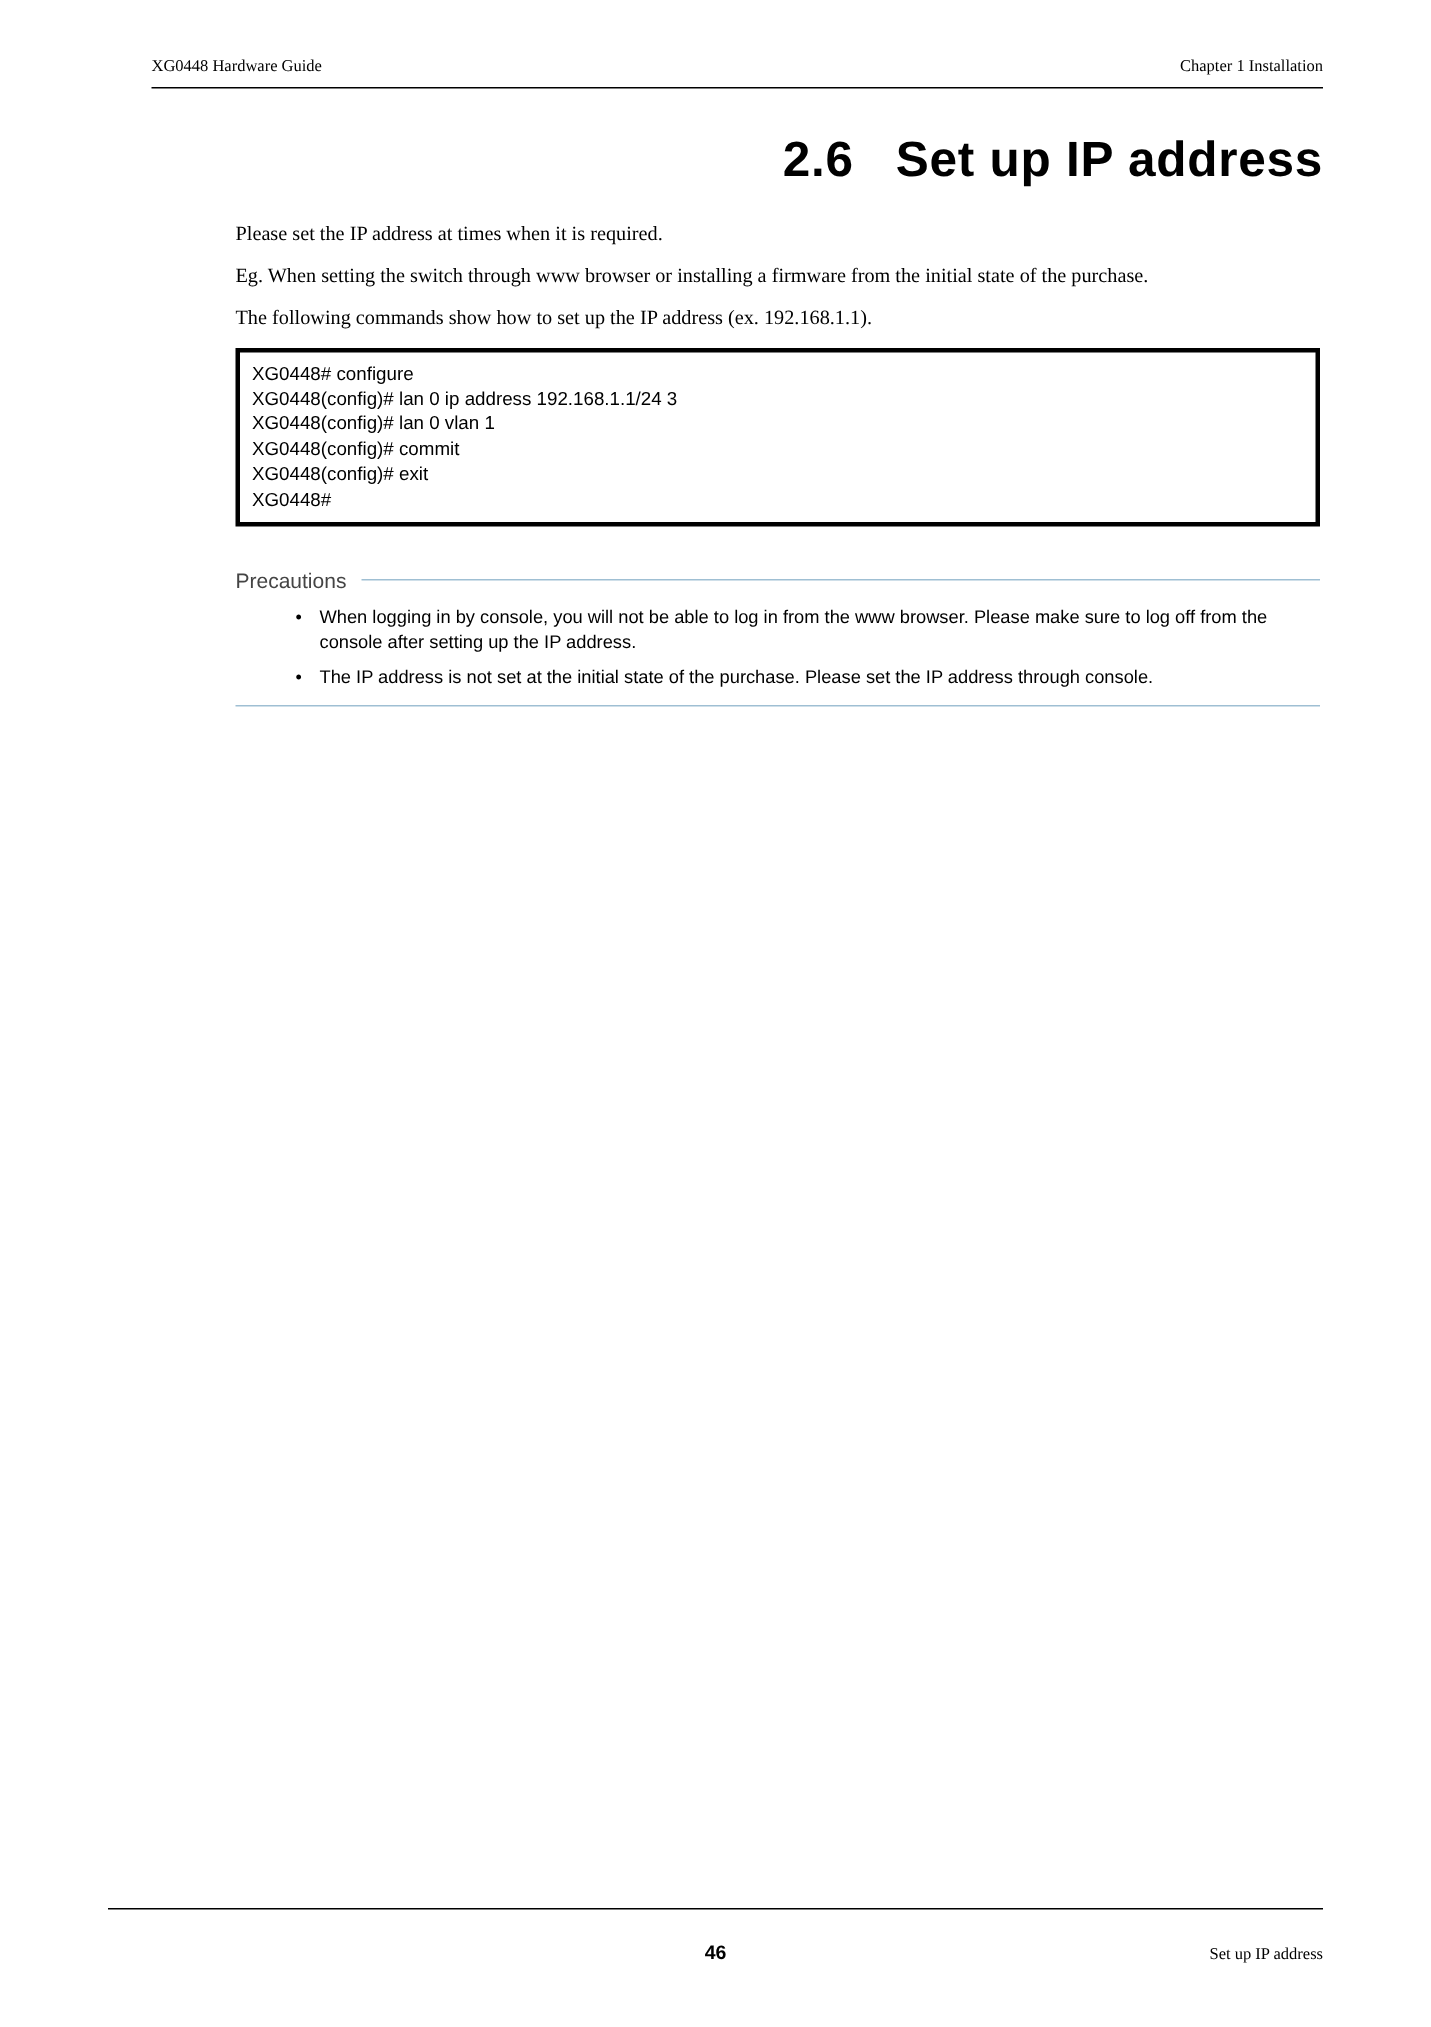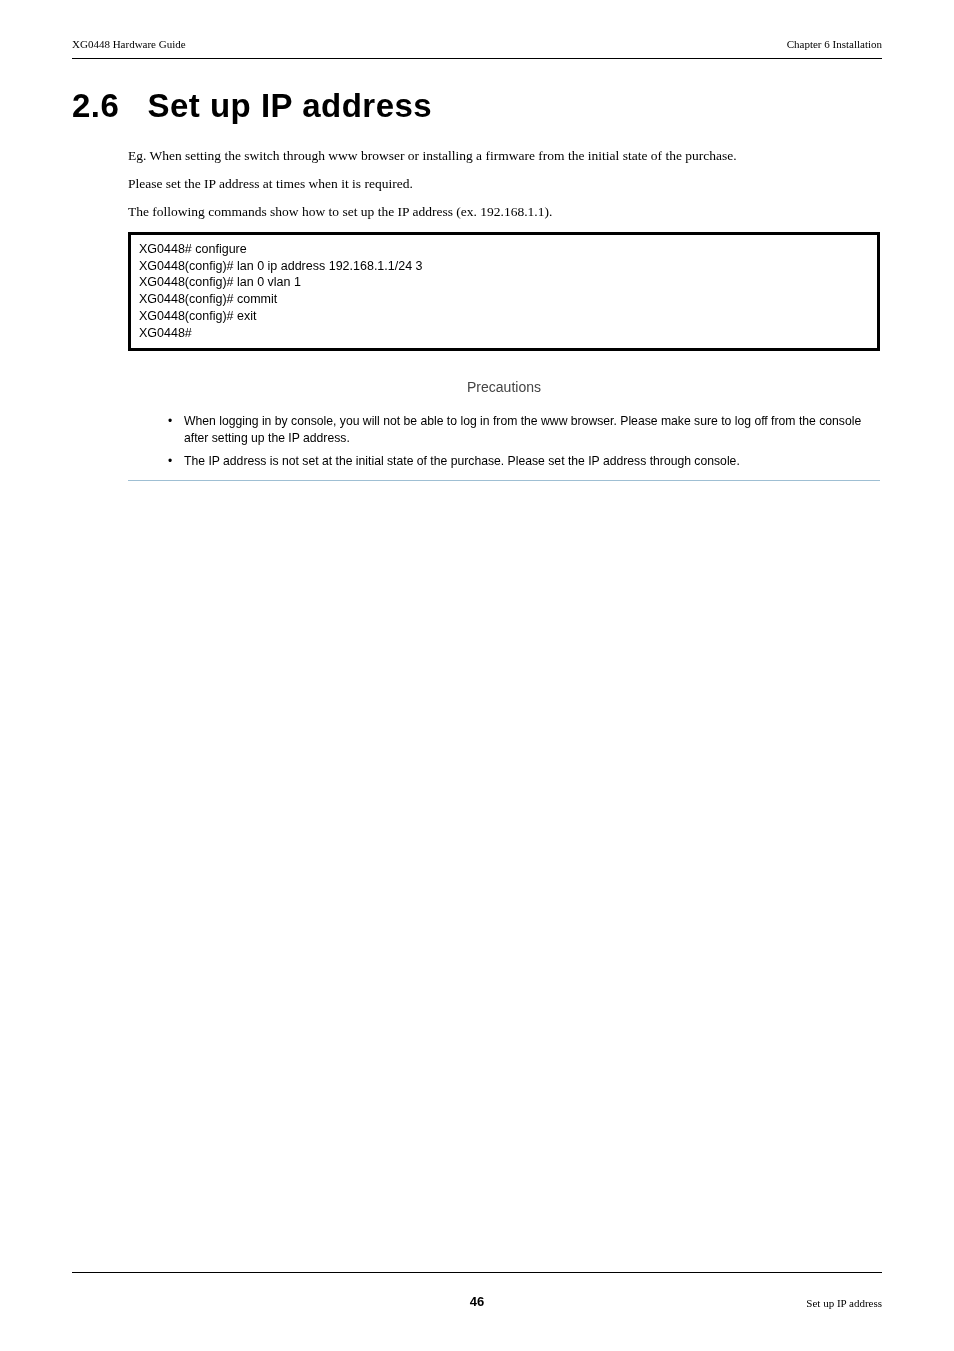--- a/index.html
+++ b/index.html
@@ -1,59 +1,59 @@
 <!DOCTYPE html>
 <html><head>
 <meta charset="utf-8">
 <style>
   * { box-sizing: border-box; margin: 0; padding: 0; }
   html, body { width: 954px; height: 1351px; background: #ffffff; font-family: "Times New Roman", Times, serif; color: #000; }
-  .page { position: relative; width: 954px; height: 1351px; padding: 38px 72px 0 72px; }
+  .page { position: relative; width: 954px; height: 1351px; padding: 38px 72px 0 101px; }
   .header-row { display: flex; justify-content: space-between; font-size: 11px; font-family: "Times New Roman", serif; color: #000; padding-bottom: 6px; }
   .header-rule { border: none; border-top: 1px solid #000; margin-top: 2px; }
-  .section-title { font-family: Arial, Helvetica, sans-serif; font-weight: 900; font-size: 33px; letter-spacing: 0.5px; margin-top: 28px; margin-bottom: 22px; display: flex; gap: 28px; }
+  .section-title { font-family: Arial, Helvetica, sans-serif; font-weight: 900; font-size: 33px; letter-spacing: 0.5px; margin-top: 28px; margin-bottom: 22px; display: flex; gap: 28px; justify-content: flex-end; }
   .section-number { }
   .body-indent { margin-left: 56px; margin-right: 2px; }
   .para { font-family: "Times New Roman", serif; font-size: 13.5px; line-height: 1.35; margin-bottom: 10px; }
   .command-head { display: flex; align-items: center; gap: 8px; font-family: Arial, Helvetica, sans-serif; font-weight: bold; font-size: 13px; margin-top: 10px; margin-bottom: 6px; }
   .bullet-dot { width: 8px; height: 8px; background: #000; border-radius: 50%; display: inline-block; }
   .code-box { border: 3px solid #000000; padding: 6px 8px; font-family: Arial, Helvetica, sans-serif; font-size: 12.5px; line-height: 1.35; white-space: pre; }
   .precautions-wrap { margin-top: 28px; }
-  .prec-head-row { display: flex; align-items: center; gap: 10px; flex-direction: column; }
+  .prec-head-row { display: flex; align-items: center; gap: 10px; }
   .prec-head { font-family: Arial, Helvetica, sans-serif; font-size: 14px; color: #444; font-weight: 400; }
   .prec-line { flex: 1; height: 1px; background: #9fbfd3; }
   .prec-list { list-style: none; margin: 8px 0 0 40px; padding: 0; }
   .prec-list li { position: relative; font-family: Arial, Helvetica, sans-serif; font-size: 12.2px; line-height: 1.4; margin-bottom: 6px; padding-left: 16px; }
   .prec-list li::before { content: "•"; position: absolute; left: 0; top: 0; font-size: 12px; }
   .prec-bottom-line { height: 1px; background: #9fbfd3; margin-top: 10px; }
   .footer { position: absolute; left: 72px; right: 72px; bottom: 42px; }
   .footer-rule { border: none; border-top: 1px solid #000; }
   .footer-row { display: flex; justify-content: space-between; align-items: flex-end; margin-top: 24px; }
   .footer-page { font-family: Arial, Helvetica, sans-serif; font-weight: bold; font-size: 13px; position: absolute; left: 50%; transform: translateX(-50%); }
   .footer-right { font-family: "Times New Roman", serif; font-size: 11px; margin-left: auto; }
 </style>
 </head>
 <body>
 
 <div class="page">
 
   <div class="header-row">
     <span>XG0448 Hardware Guide</span>
-    <span>Chapter 6 Installation</span>
+    <span>Chapter 1 Installation</span>
   </div>
   <hr class="header-rule">
 
   <h1 class="section-title">
     <span class="section-number">2.6</span>
     <span>Set up IP address</span>
   </h1>
 
   <div class="body-indent">
+    <p class="para">Please set the IP address at times when it is required.</p>
     <p class="para">Eg. When setting the switch through www browser or installing a firmware from the initial state of the purchase.</p>
-    <p class="para">Please set the IP address at times when it is required.</p>
     <p class="para">The following commands show how to set up the IP address (ex. 192.168.1.1).</p>
 
     <div class="code-box">XG0448# configure
 XG0448(config)# lan 0 ip address 192.168.1.1/24 3
 XG0448(config)# lan 0 vlan 1
 XG0448(config)# commit
 XG0448(config)# exit
 XG0448#</div>
 
     <div class="precautions-wrap">

